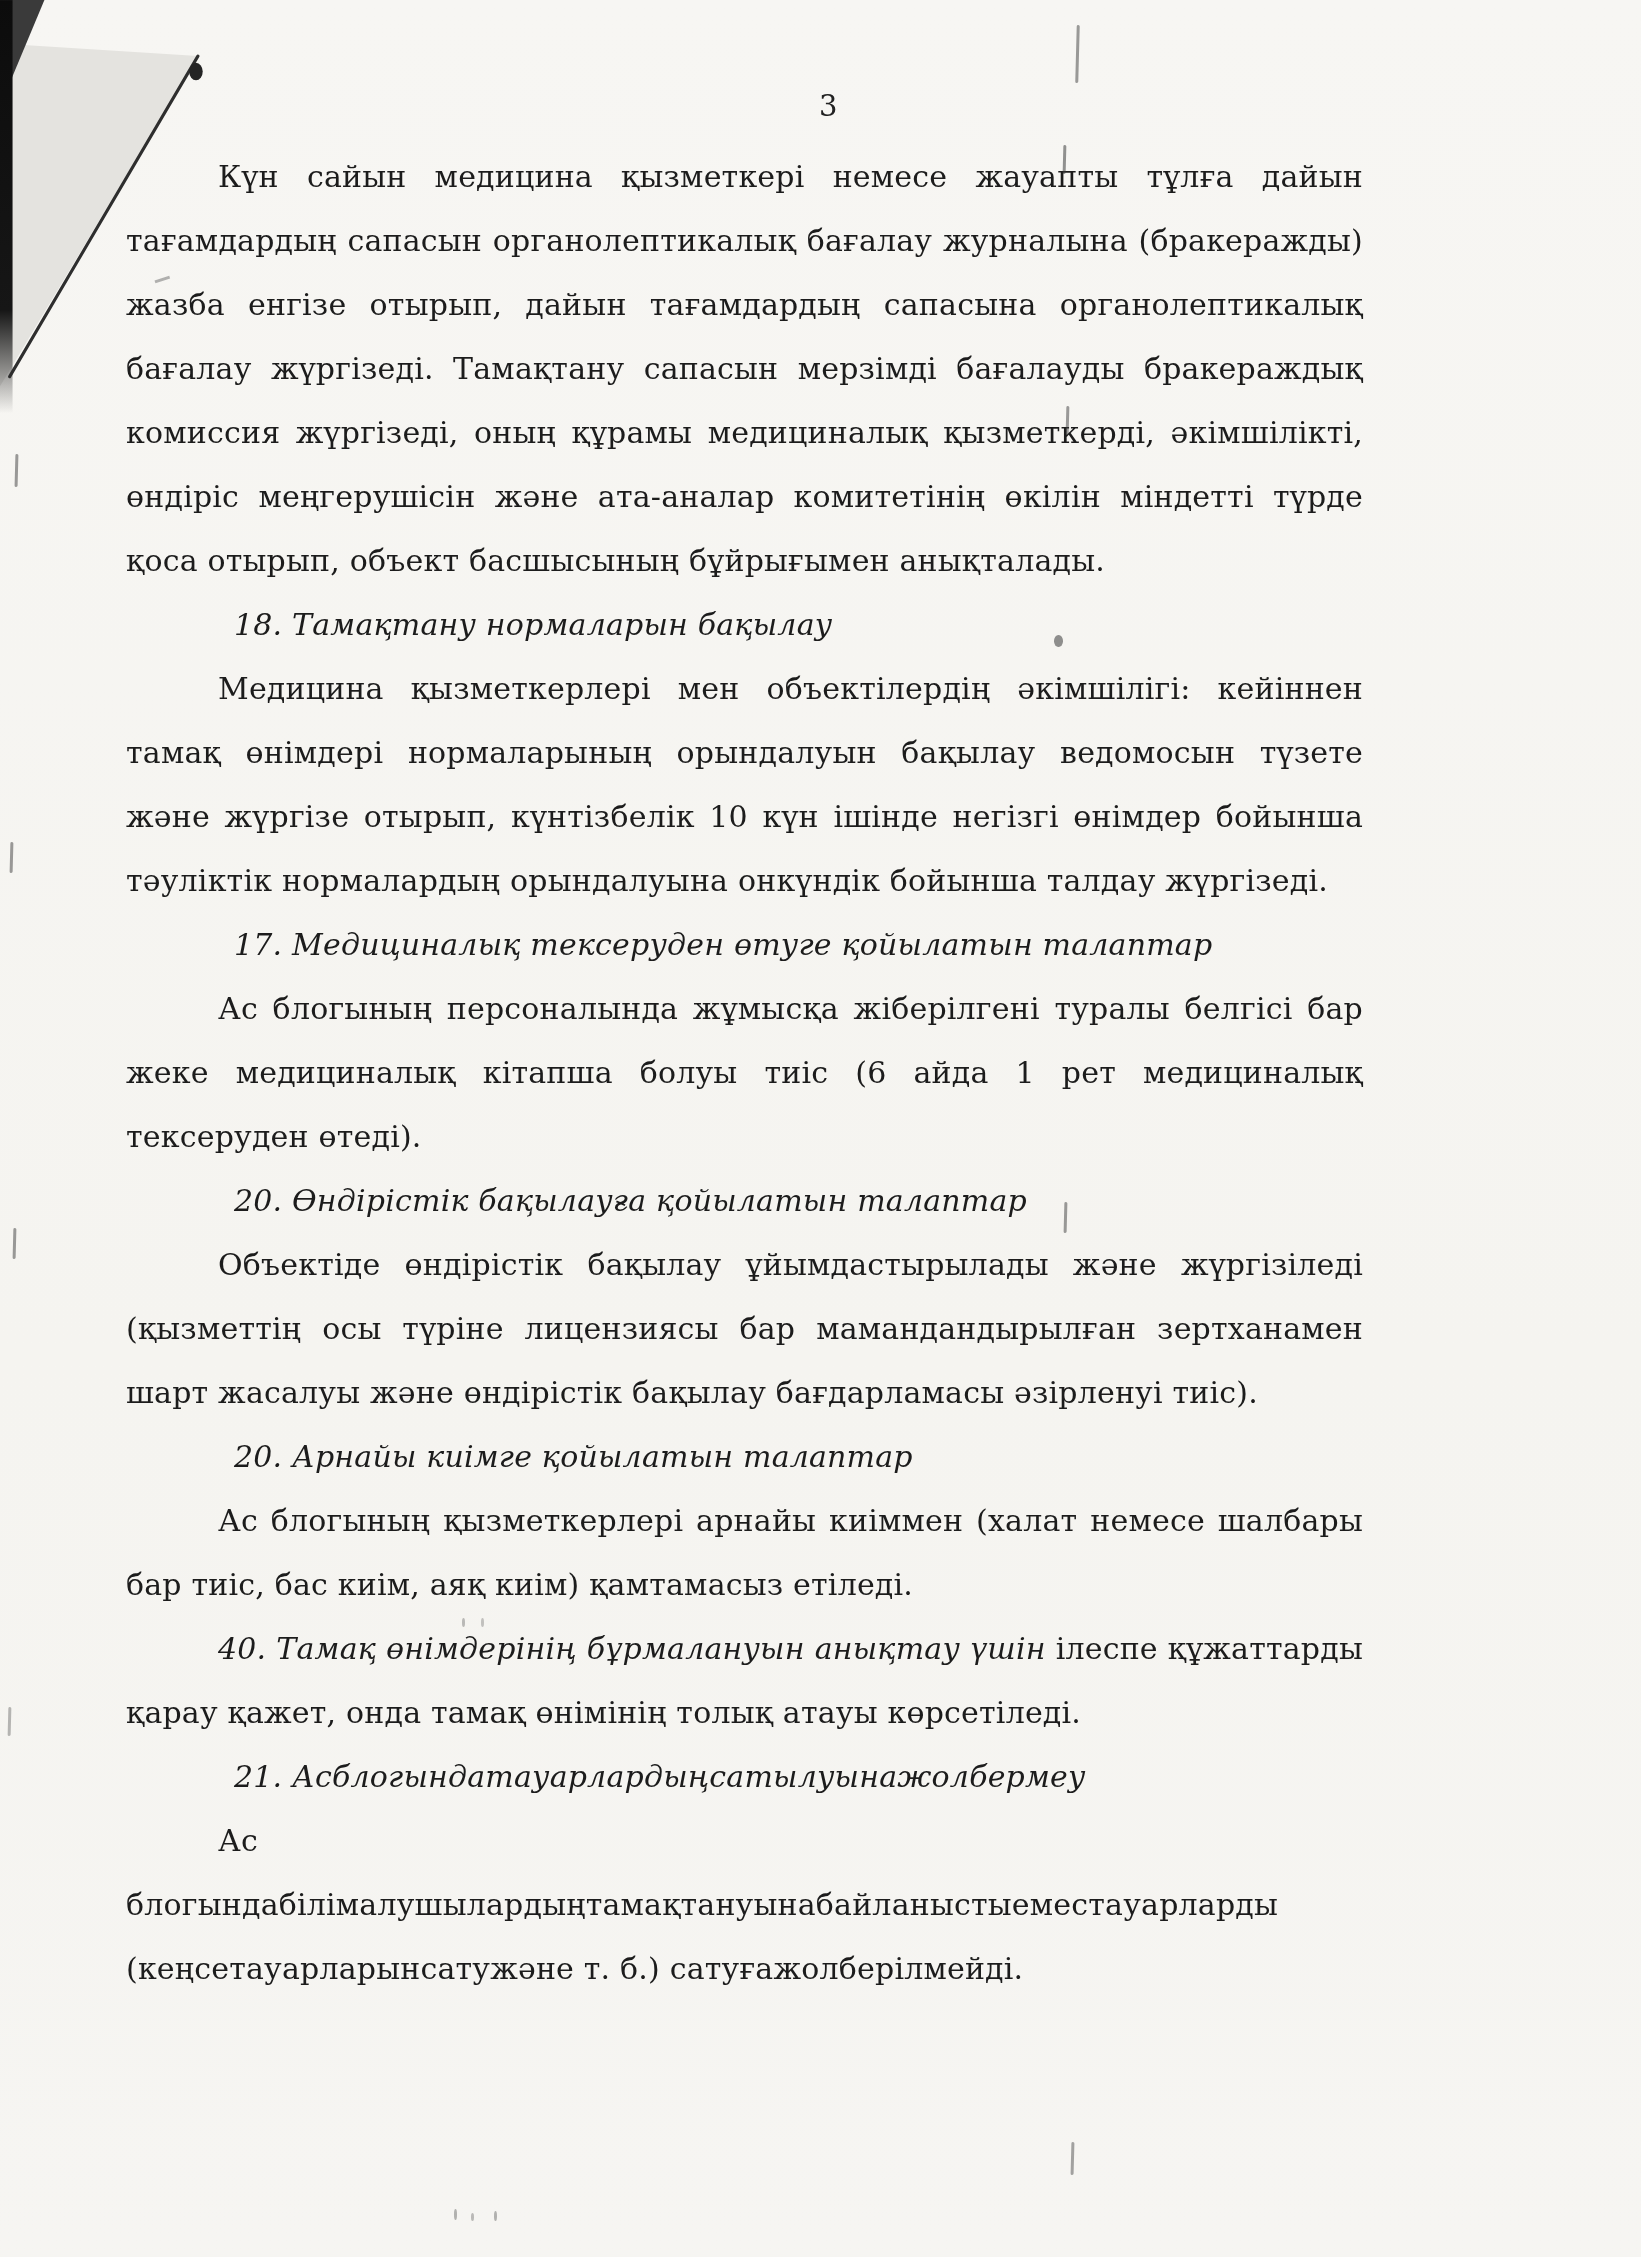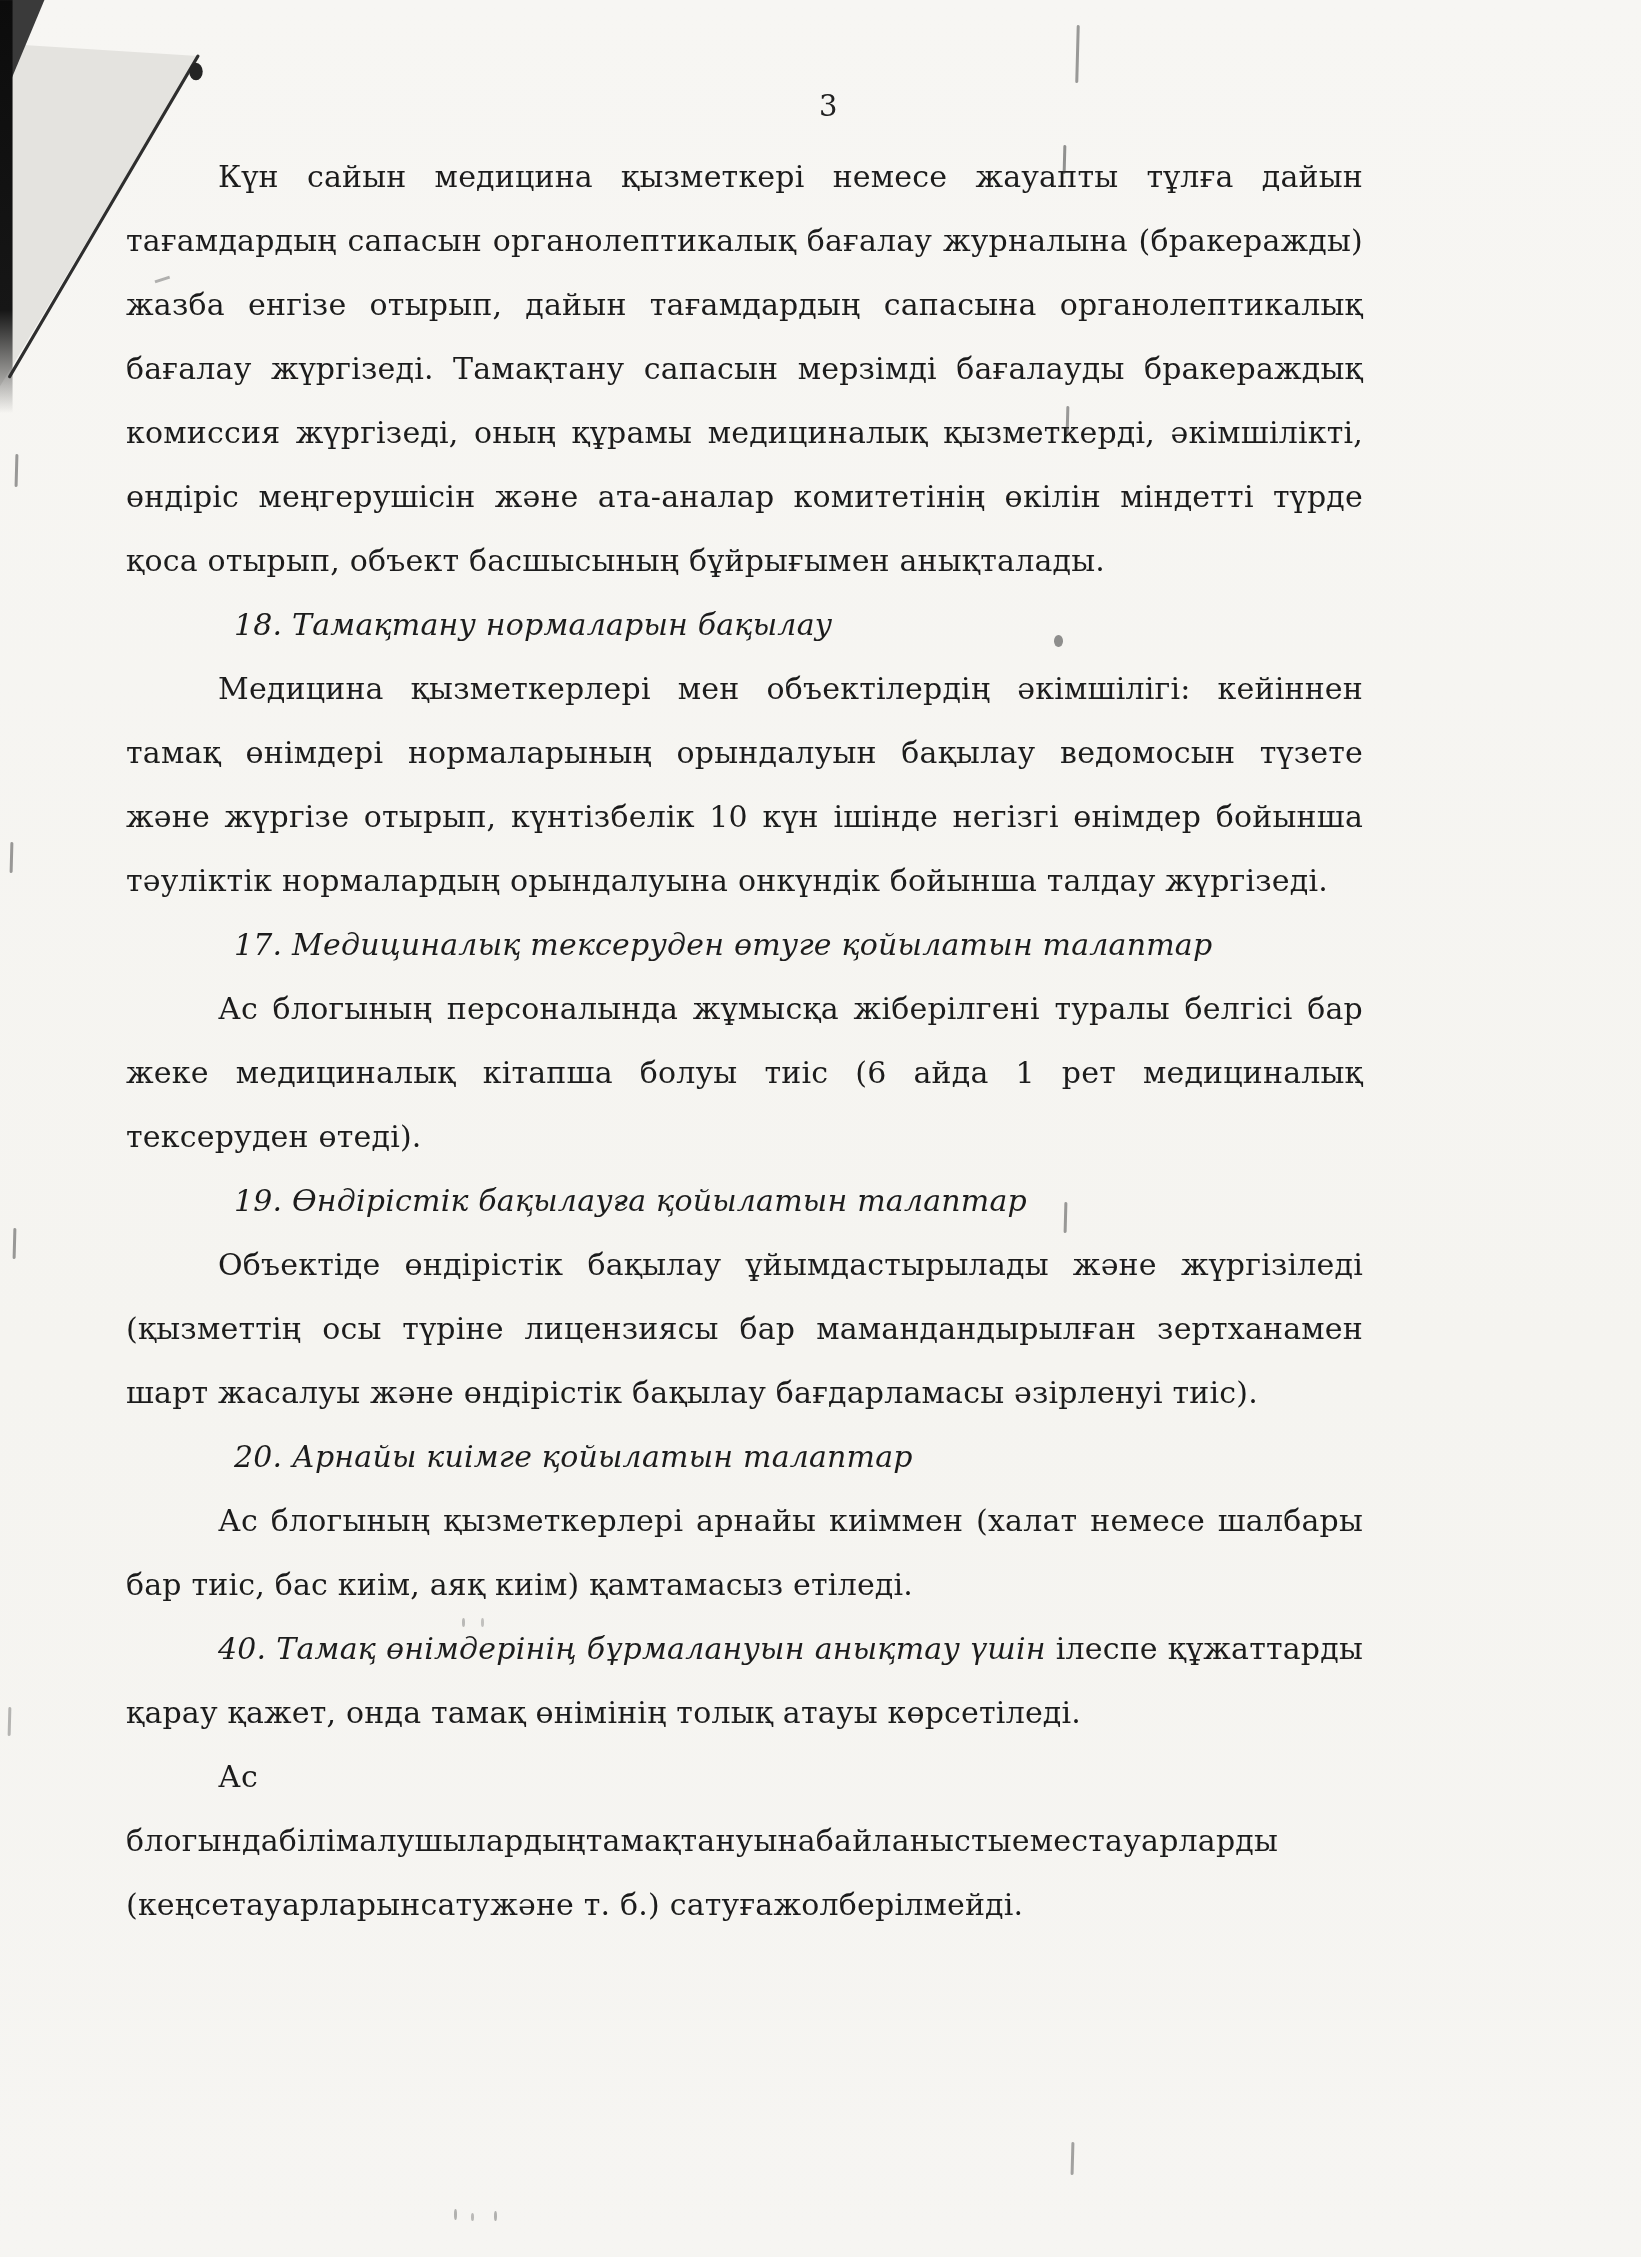--- a/index.html
+++ b/index.html
@@ -36,28 +36,29 @@
 
 <div class="text-column">
   <p>Күн сайын медицина қызметкері немесе жауапты тұлға дайын тағамдардың сапасын органолептикалық бағалау журналына (бракеражды) жазба енгізе отырып, дайын тағамдардың сапасына органолептикалық бағалау жүргізеді. Тамақтану сапасын мерзімді бағалауды бракераждық комиссия жүргізеді, оның құрамы медициналық қызметкерді, әкімшілікті, өндіріс меңгерушісін және ата-аналар комитетінің өкілін міндетті түрде қоса отырып, объект басшысының бұйрығымен анықталады.</p>
 
   <p class="heading">18. Тамақтану нормаларын бақылау</p>
   <p>Медицина қызметкерлері мен объектілердің әкімшілігі: кейіннен тамақ өнімдері нормаларының орындалуын бақылау ведомосын түзете және жүргізе отырып, күнтізбелік 10 күн ішінде негізгі өнімдер бойынша тәуліктік нормалардың орындалуына онкүндік бойынша талдау жүргізеді.</p>
 
   <p class="heading">17. Медициналық тексеруден өтуге қойылатын талаптар</p>
   <p>Ас блогының персоналында жұмысқа жіберілгені туралы белгісі бар жеке медициналық кітапша болуы тиіс (6 айда 1 рет медициналық тексеруден өтеді).</p>
 
-  <p class="heading">19. Өндірістік бақылауға қойылатын талаптар</p>
+  <p class="heading">20. Өндірістік бақылауға қойылатын талаптар</p>
   <p>Объектіде өндірістік бақылау ұйымдастырылады және жүргізіледі (қызметтің осы түріне лицензиясы бар мамандандырылған зертханамен шарт жасалуы және өндірістік бақылау бағдарламасы әзірленуі тиіс).</p>
 
   <p class="heading">20. Арнайы киімге қойылатын талаптар</p>
   <p>Ас блогының қызметкерлері арнайы киіммен (халат немесе шалбары бар тиіс, бас киім, аяқ киім) қамтамасыз етіледі.</p>
 
   <p><span class="lead-italic">40. Тамақ өнімдерінің бұрмалануын анықтау үшін</span><span> ілеспе құжаттарды қарау қажет, онда тамақ өнімінің толық атауы көрсетіледі.</span></p>
 
+  <p class="heading">21. Асблогындатауарлардыңсатылуынажолбермеу</p>
   <p>Ас блогындабілімалушылардыңтамақтануынабайланыстыеместауарларды (кеңсетауарларынсатужәне т. б.) сатуғажолберілмейді.</p>
 </div>
 
 <svg class="corner-svg" width="251" height="425" viewBox="0 0 260 440">
   <defs>
     <linearGradient id="fadeB" x1="0" y1="0" x2="0" y2="1">
       <stop offset="0" stop-color="#0c0c0c"></stop>
       <stop offset="0.75" stop-color="#161616"></stop>
       <stop offset="1" stop-color="#161616" stop-opacity="0"></stop>
     </linearGradient>

